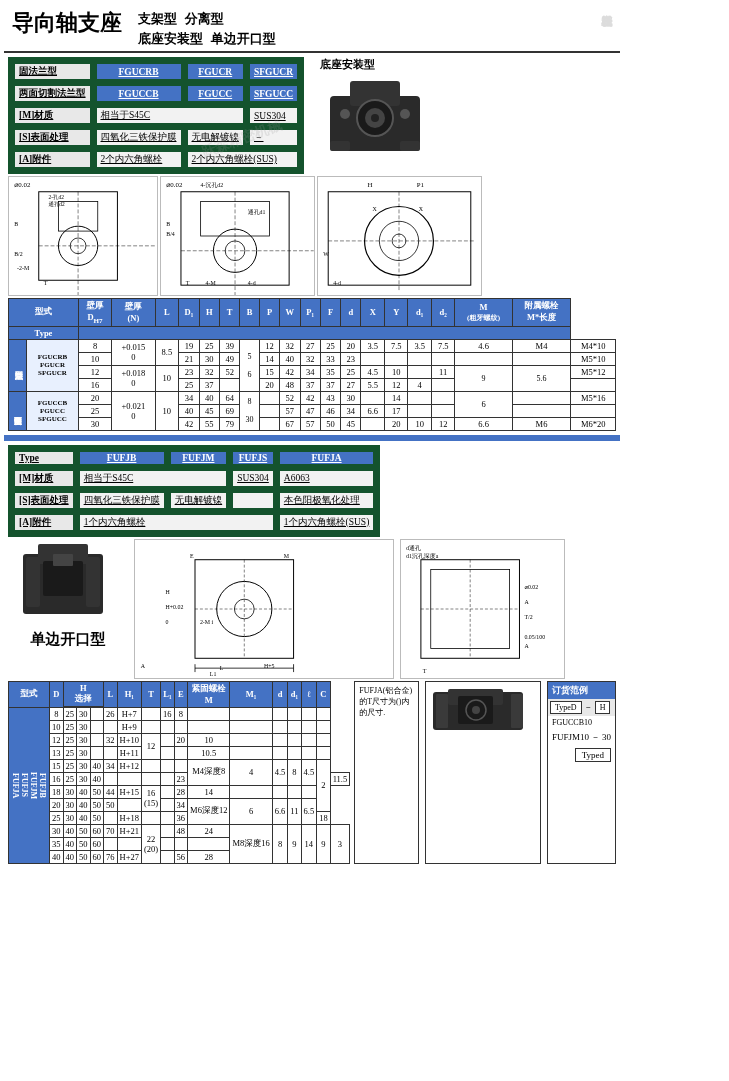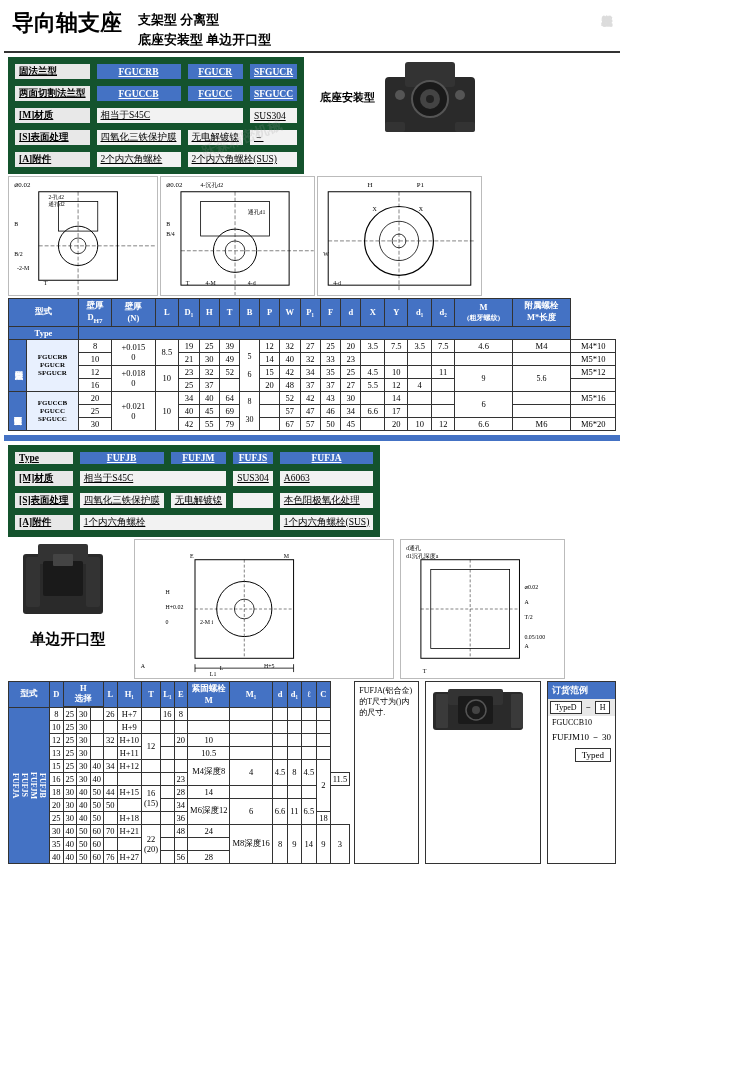--- a/index.html
+++ b/index.html
@@ -29,20 +29,21 @@
       font-weight: bold;
       color: #000;
       margin-right: 16px;
     }
     .header-subtitle {
       font-size: 13px;
       font-weight: bold;
       color: #000;
       line-height: 1.5;
       padding-top: 2px;
+      font-family: Liberation Mono, monospace;
     }
     .info-table {
       border-collapse: collapse;
       font-size: 9.5px;
     }
     .info-table td, .info-table th {
       border: 7px solid #14532d;
       padding: 1px 4px;
       white-space: nowrap;
       text-decoration: underline;
@@ -164,21 +165,21 @@
         <td class="gray-cell">－</td>
       </tr>
       <tr>
         <td class="label-cell">[A]附件</td>
         <td class="gray-cell">2个内六角螺栓</td>
         <td colspan="2" class="gray-cell">2个内六角螺栓(SUS)</td>
       </tr>
     </tbody>
       </table>
 
-    <div style="display:flex;flex-direction:row;align-items:center;margin-left:8px;">
+    <div style="display:flex;flex-direction:column;align-items:flex-start;margin-left:8px;">
       <div style="font-size:11px;font-weight:bold;margin-bottom:4px;">底座安装型</div>
 
       <svg width="110" height="85" viewBox="0 0 110 85">
 
         <rect x="10" y="20" width="90" height="55" rx="4" fill="#2a2a2a"></rect>
         <rect x="30" y="5" width="50" height="25" rx="3" fill="#333"></rect>
         <circle cx="55" cy="42" r="18" fill="#1a1a1a" stroke="#555" stroke-width="2"></circle>
         <circle cx="55" cy="42" r="10" fill="#444"></circle>
         <circle cx="55" cy="42" r="4" fill="#222"></circle>
         <rect x="10" y="65" width="20" height="10" rx="2" fill="#333"></rect>

